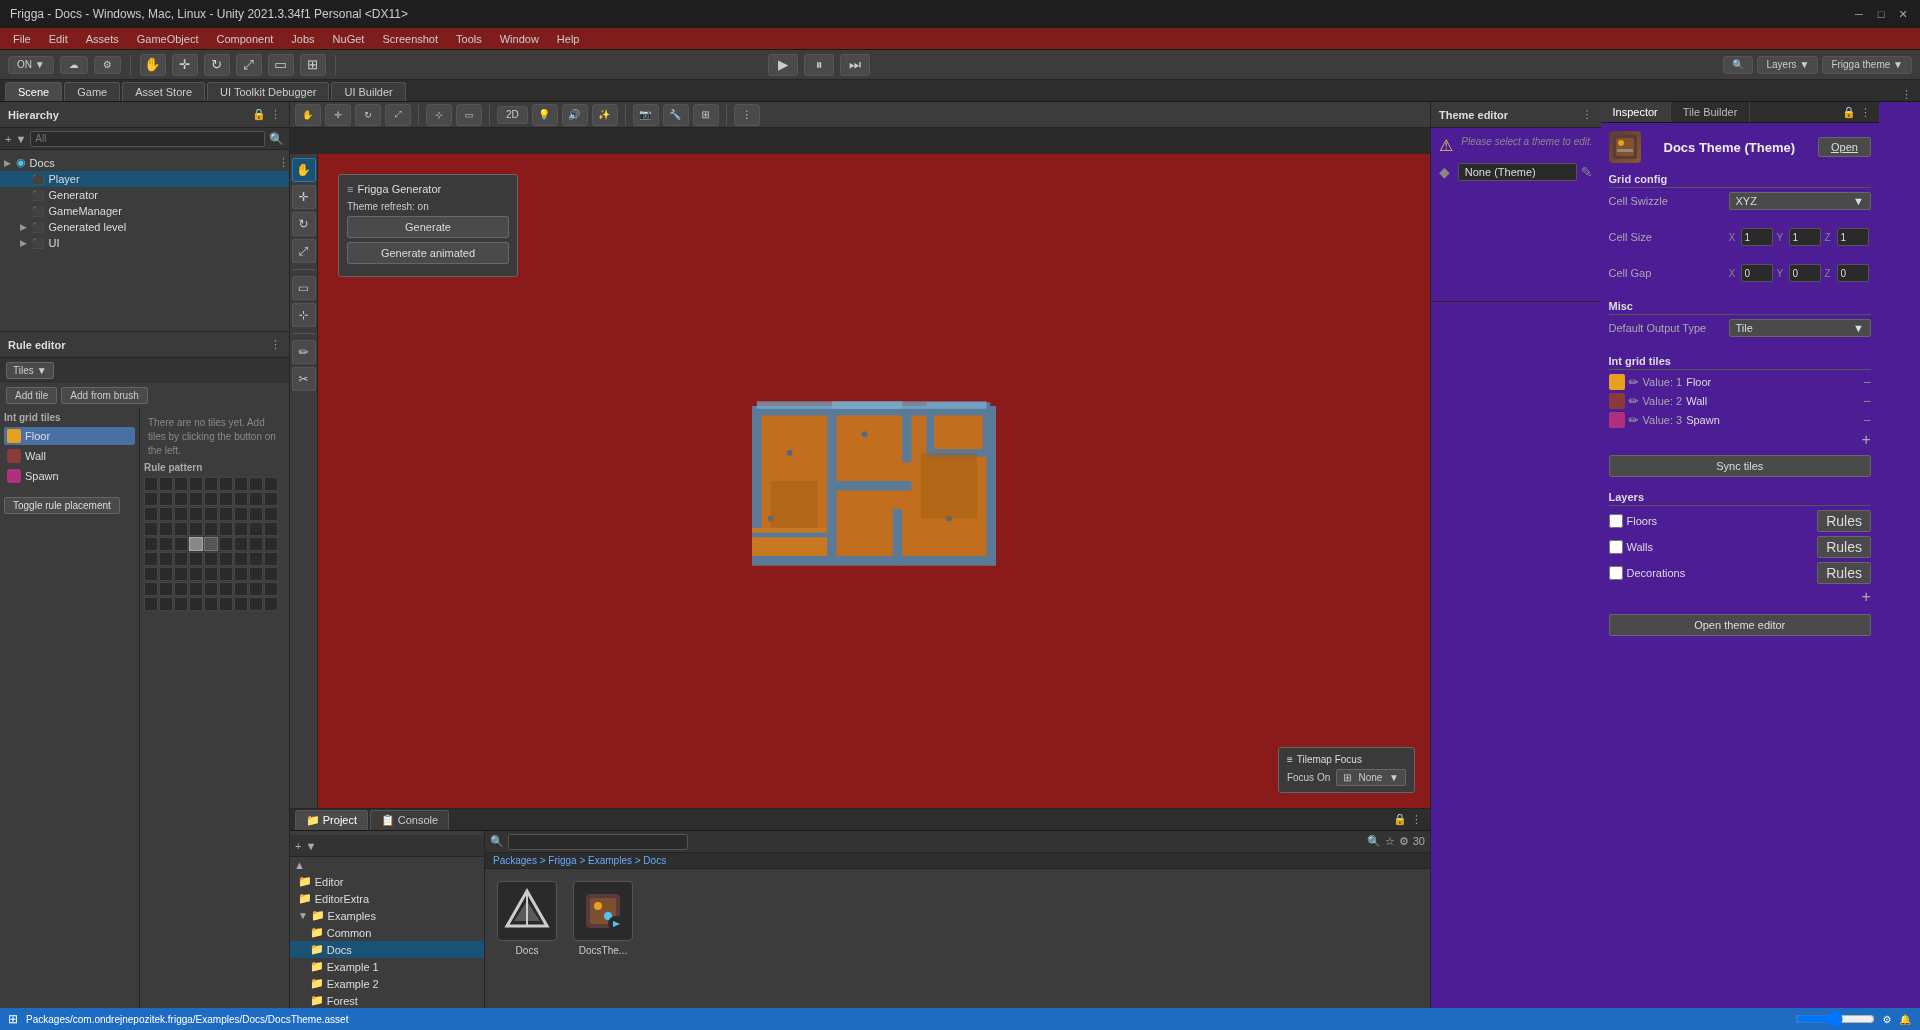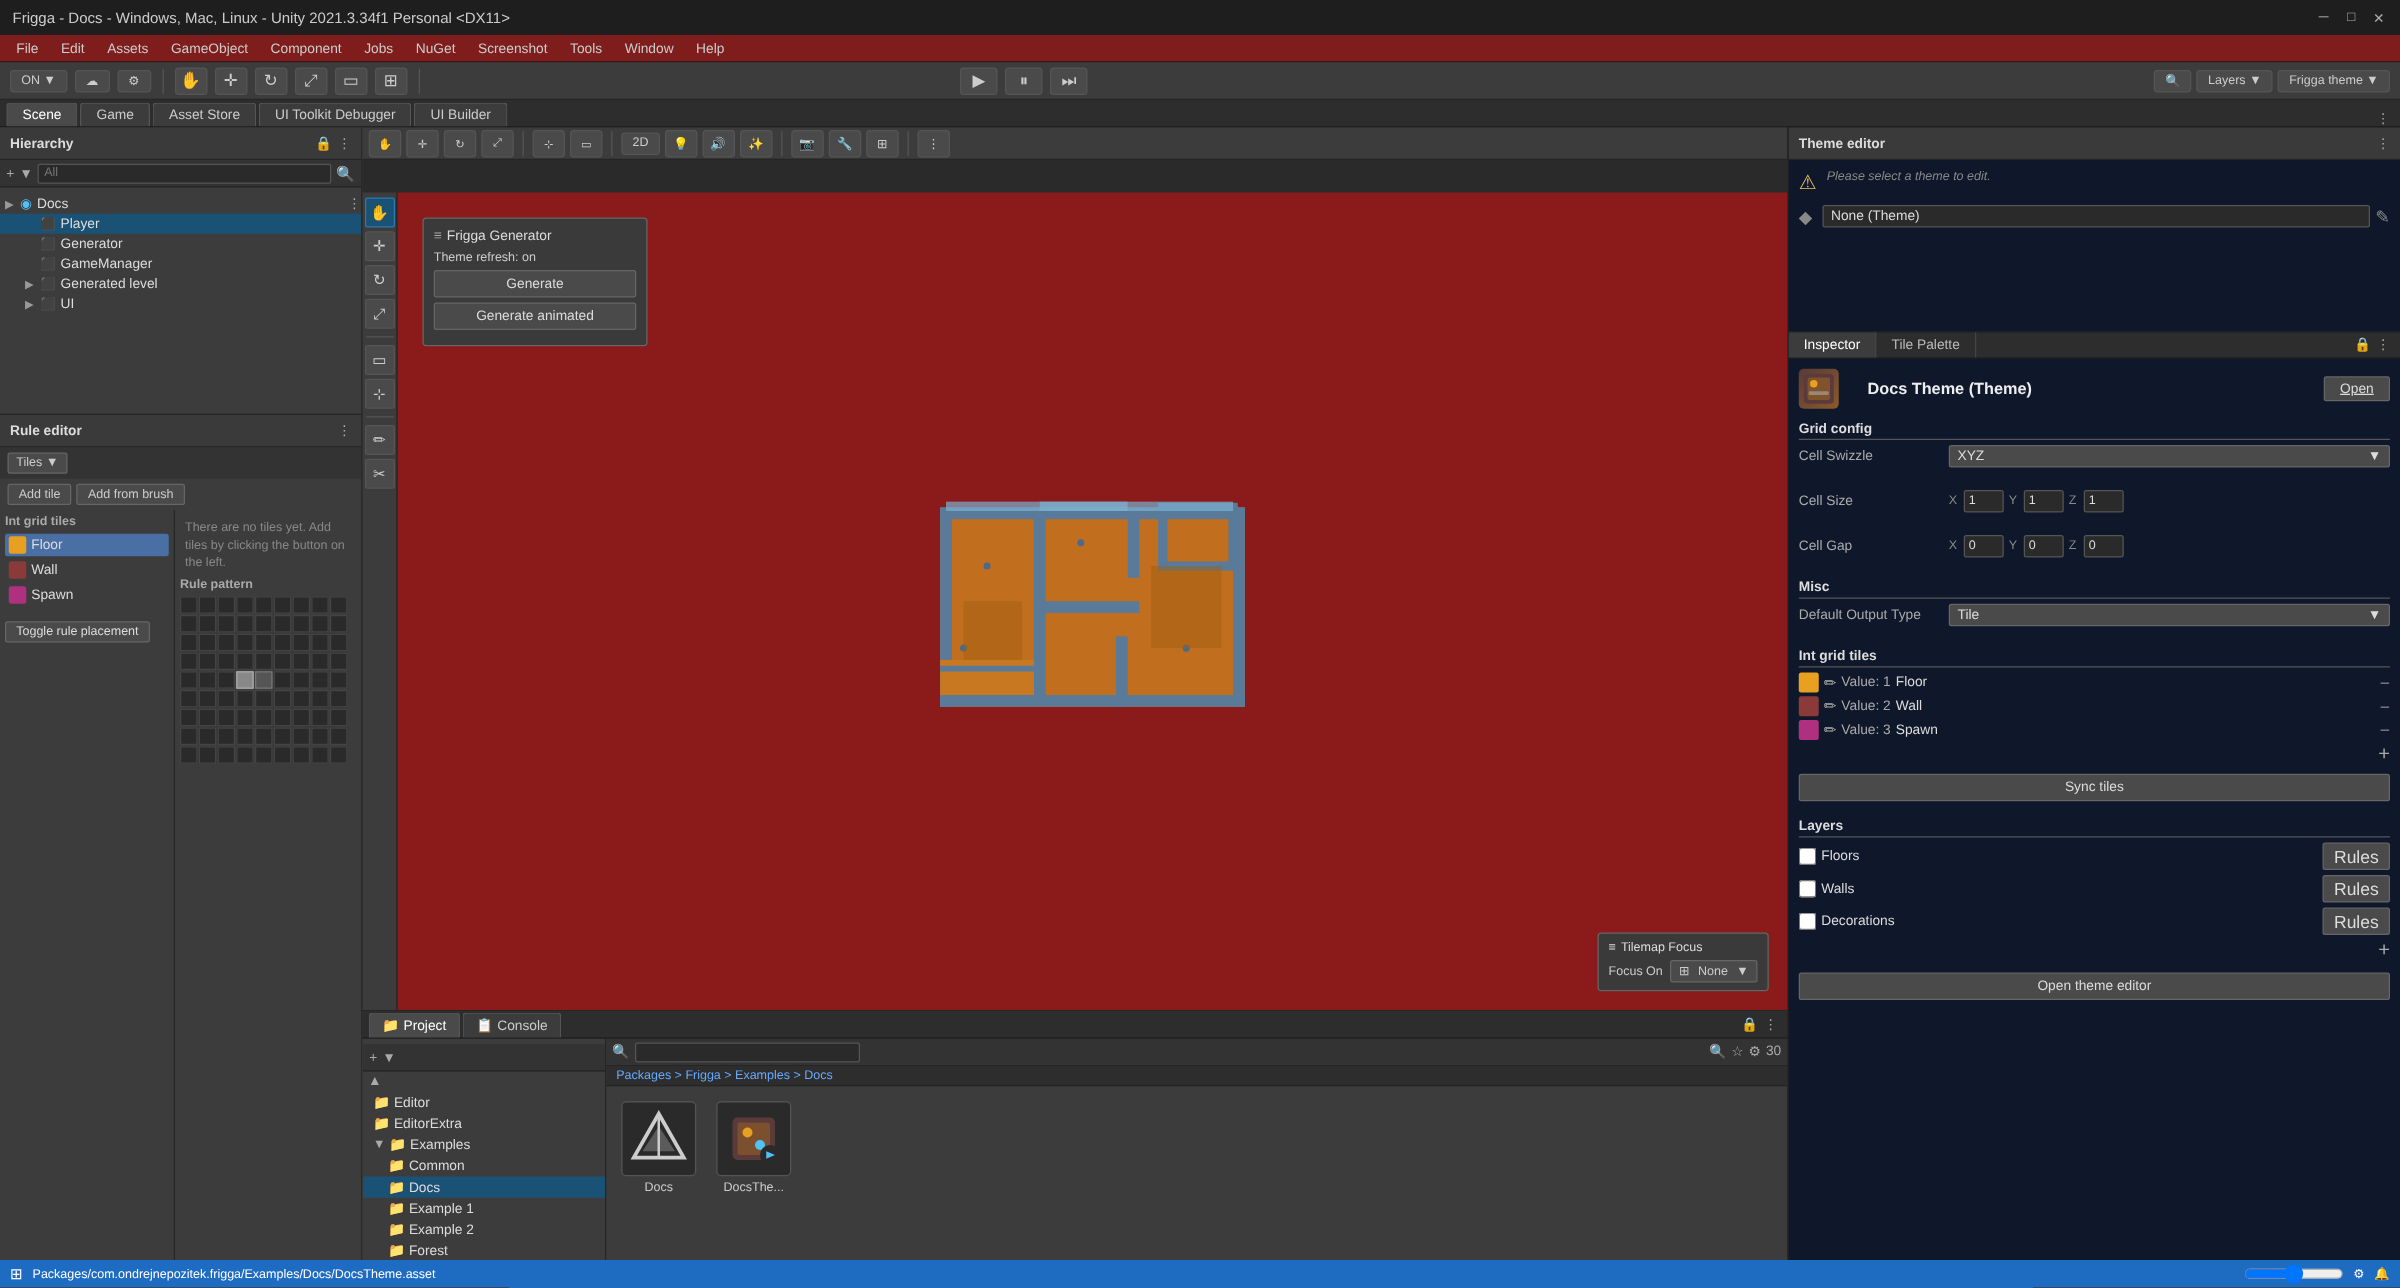--- a/index.html
+++ b/index.html
@@ -111,24 +111,24 @@
     #left-panel {
       width: 290px;
       background: #3c3c3c;
       border-right: 1px solid #252525;
       display: flex;
       flex-direction: column;
     }
 
     #right-panel {
       width: 490px;
-      background: #0f172a;
+      background: #4c1d95;
       border-left: 1px solid #252525;
       display: flex;
-      flex-direction: column;
+      flex-direction: row;
     }
 
     
     .panel-header {
       background: #3a3a3a;
       padding: 4px 8px;
       font-size: 11px;
       color: #ddd;
       border-bottom: 1px solid #252525;
       display: flex;
@@ -1182,21 +1182,21 @@
             <span>None (Theme)</span>
           </div>
           <span class="edit-icon">✎</span>
         </div>
       </div>
     </div>
 
     <div id="inspector-panel">
       <div class="inspector-tabs">
         <div class="insp-tab active">Inspector</div>
-        <div class="insp-tab">Tile Palette</div>
+        <div class="insp-tab">Tile Builder</div>
         <div style="margin-left:auto; display:flex; align-items:center; gap:4px; padding-right:8px;">
           <span style="color:#aaa; cursor:pointer;">🔒</span>
           <span style="color:#aaa; cursor:pointer;">⋮</span>
         </div>
       </div>
       <div class="inspector-content">
         
         <div class="inspector-title">
           <div class="docs-theme-icon">
             <svg width="28" height="28" viewBox="0 0 28 28">

